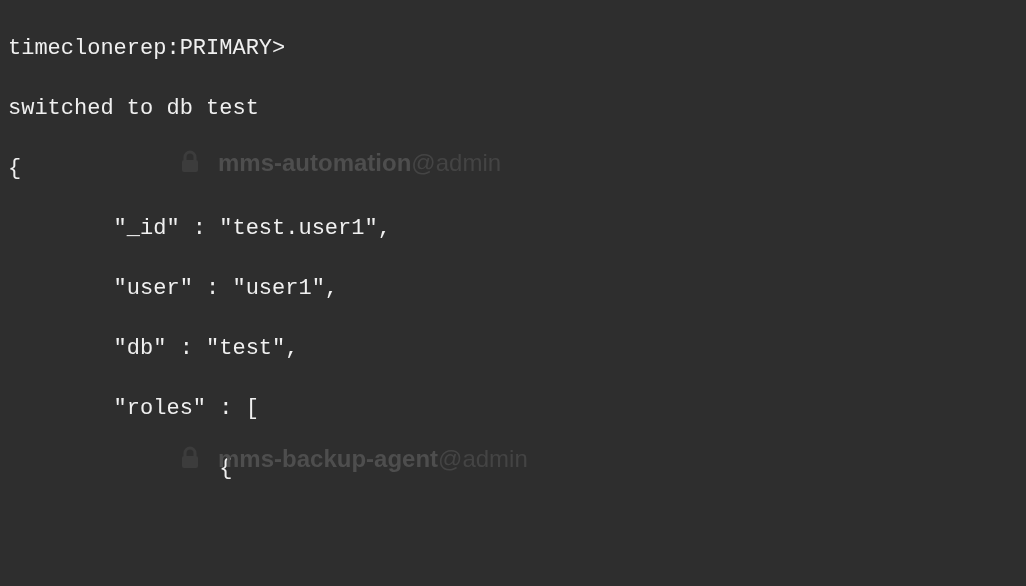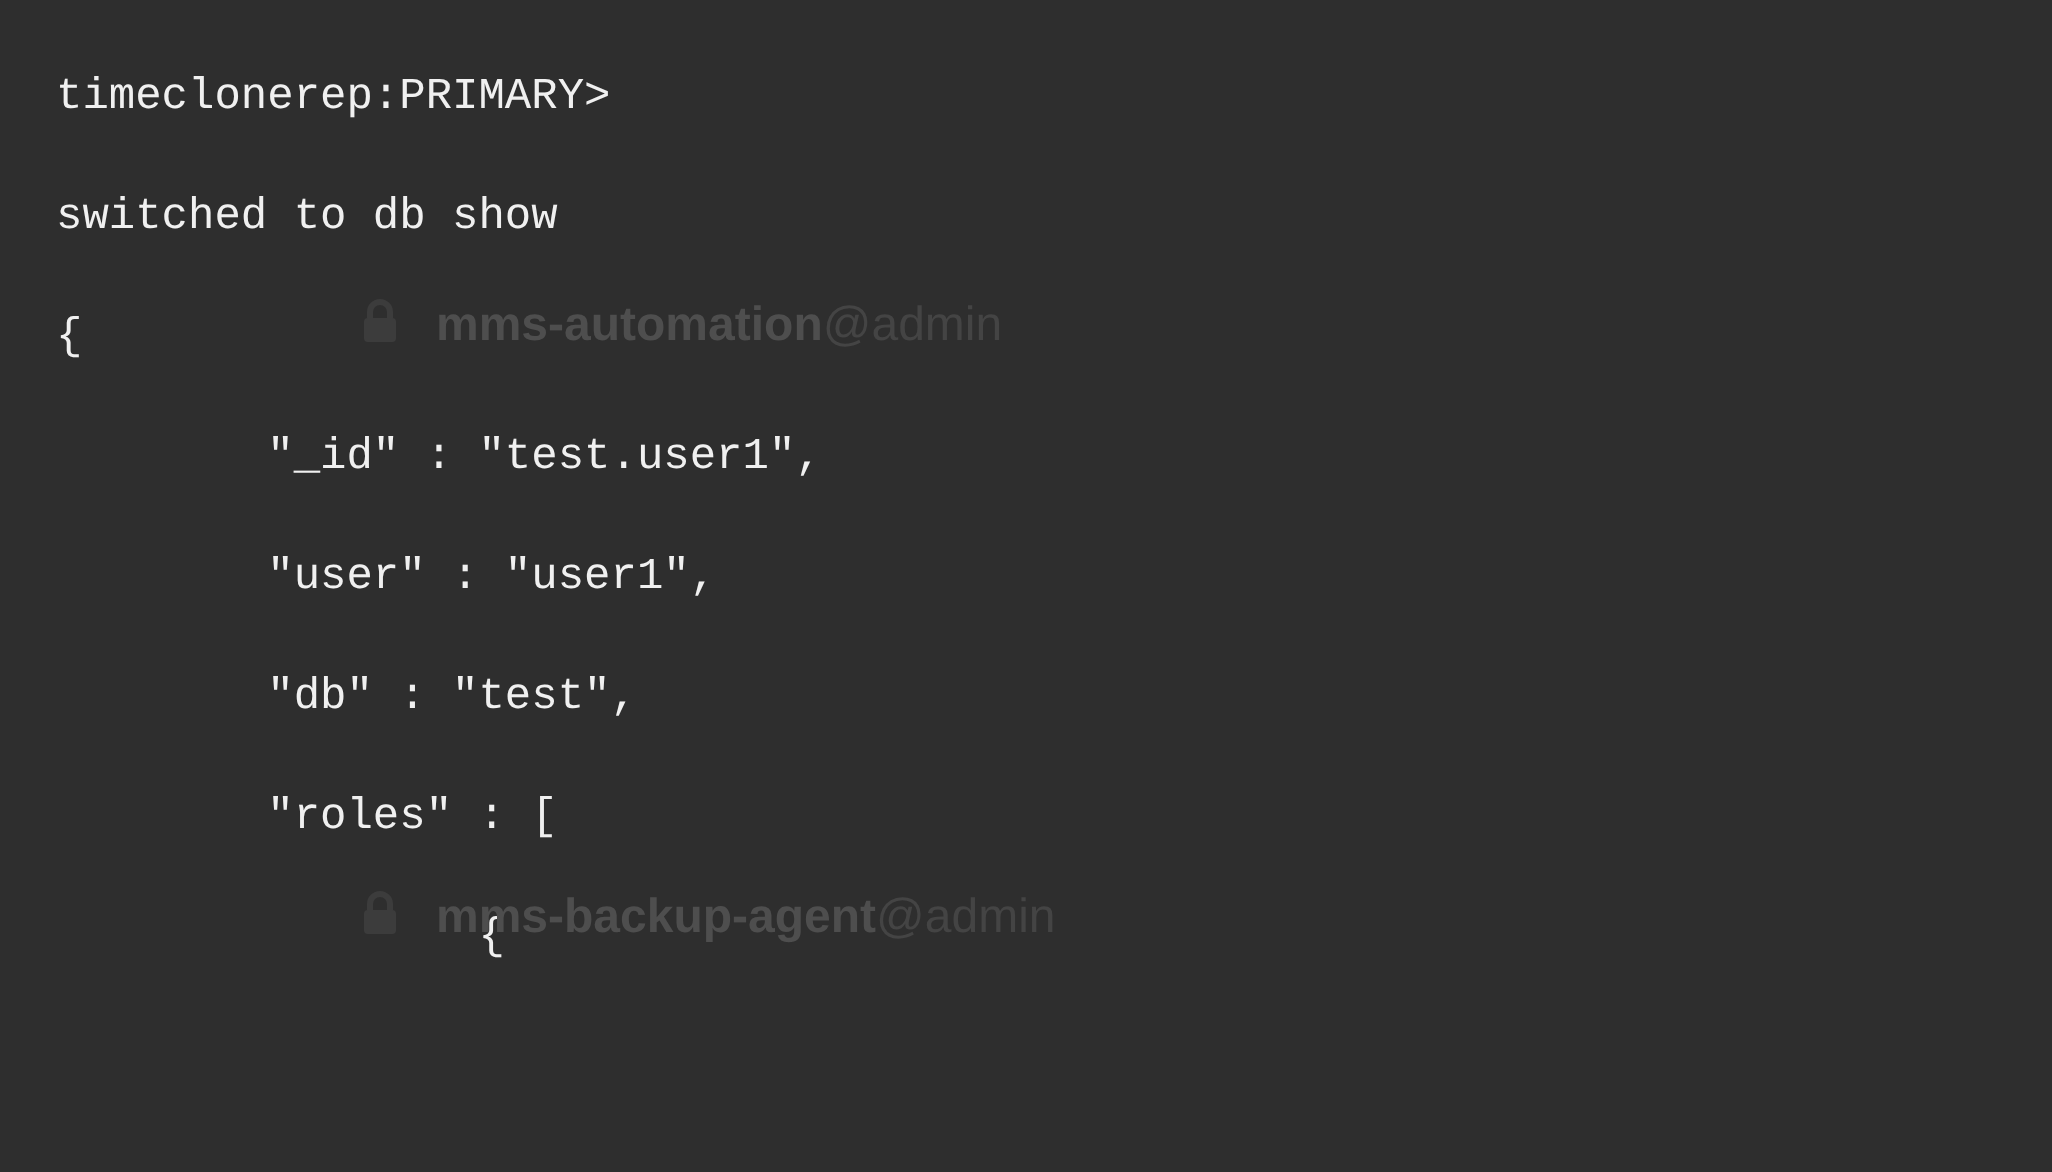--- a/index.html
+++ b/index.html
@@ -11,21 +11,21 @@
     font-size: 22px;
     line-height: 30px;
     color: #f0f0f0;
     position: relative;
     overflow: hidden;
     padding: 4px 8px;
   }
   .terminal {
     white-space: pre;
   }
-  .prompt-line { display: block; margin-left: 20px; }
+  .prompt-line { display: block; }
   .watermark {
     position: absolute;
     font-family: -apple-system, BlinkMacSystemFont, "Segoe UI", Arial, sans-serif;
     color: #4e4e4e;
     font-size: 24px;
     font-weight: 600;
     pointer-events: none;
   }
   .watermark .light { color: #444444; font-weight: 400; }
   .watermark .icon {
@@ -35,21 +35,21 @@
     opacity: 0.5;
   }
   .wm1 { top: 148px; left: 180px; }
   .wm2 { top: 444px; left: 180px; }
 </style>
 </head>
 <body>
 
 <div class="terminal">
 <span class="prompt-line">timeclonerep:PRIMARY&gt;</span>
-<span class="prompt-line">switched to db show</span>
+<span class="prompt-line">switched to db test</span>
 <span class="prompt-line">{</span>
 <span class="prompt-line">        "_id" : "test.user1",</span>
 <span class="prompt-line">        "user" : "user1",</span>
 <span class="prompt-line">        "db" : "test",</span>
 <span class="prompt-line">        "roles" : [</span>
 <span class="prompt-line">                {</span>
 
 
 
 

